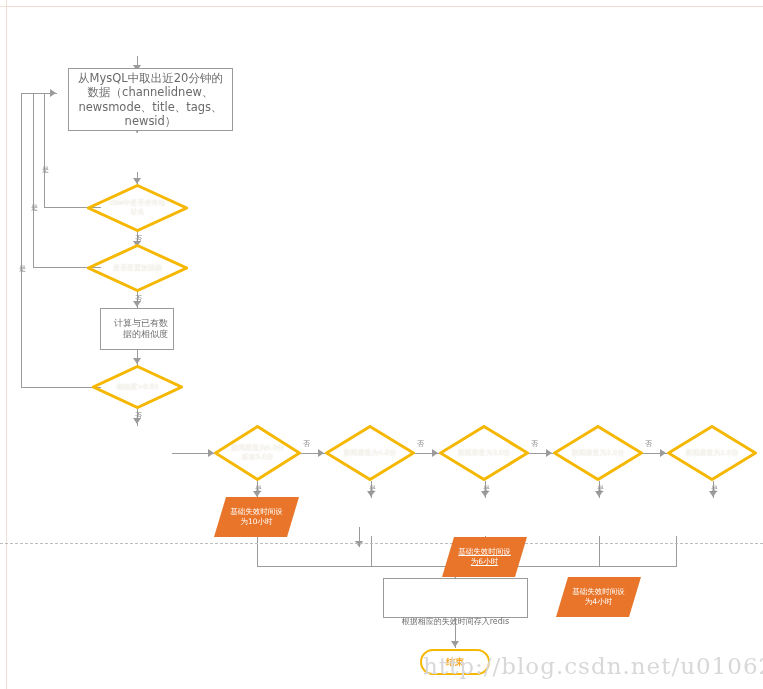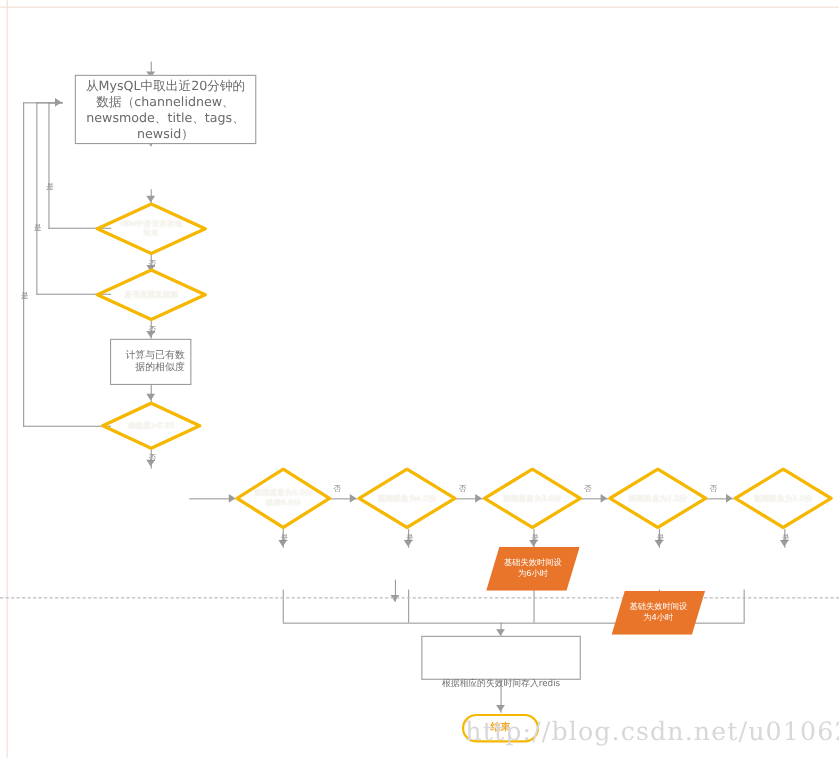--- a/index.html
+++ b/index.html
@@ -226,27 +226,33 @@
     <span class="txt" style="width:66px;">新闻质量为2.0分</span>
   </div>
 
   <div class="node decision" style="left:667px;top:425px;width:90px;height:56px;">
     <svg class="dia" viewBox="0 0 90 56" preserveAspectRatio="none">
       <polygon points="45,1.5 88.5,28 45,54.5 1.5,28" fill="none" stroke="#f5b700" stroke-width="3"></polygon>
     </svg>
     <span class="txt" style="width:66px;">新闻质量为1.0分</span>
   </div>
 
+  <div class="node data-shape" style="left:214px;top:497px;width:85px;height:40px;">
+    <svg class="para" viewBox="0 0 85 40" preserveAspectRatio="none">
+      <polygon points="12,0 85,0 73,40 0,40" fill="#e8752a"></polygon>
+    </svg>
+    <span class="txt" style="width:54px;">基础失效时间设为10小时</span>
+  </div>
 
 
   <div class="node data-shape" style="left:442px;top:497px;width:85px;height:40px;">
     <svg class="para" viewBox="0 0 85 40" preserveAspectRatio="none">
       <polygon points="12,0 85,0 73,40 0,40" fill="#e8752a"></polygon>
     </svg>
-    <span class="txt" style="width:54px;">基础失效时间设为6小时</span>
+    <span class="txt" style="width:54px;text-decoration:underline;">基础失效时间设为6小时</span>
   </div>
 
   <div class="node data-shape" style="left:556px;top:497px;width:85px;height:40px;">
     <svg class="para" viewBox="0 0 85 40" preserveAspectRatio="none">
       <polygon points="12,0 85,0 73,40 0,40" fill="#e8752a"></polygon>
     </svg>
     <span class="txt" style="width:54px;">基础失效时间设为4小时</span>
   </div>
 
   <div class="node process" style="left:383px;top:578px;width:145px;height:40px;padding:2px 6px;">

